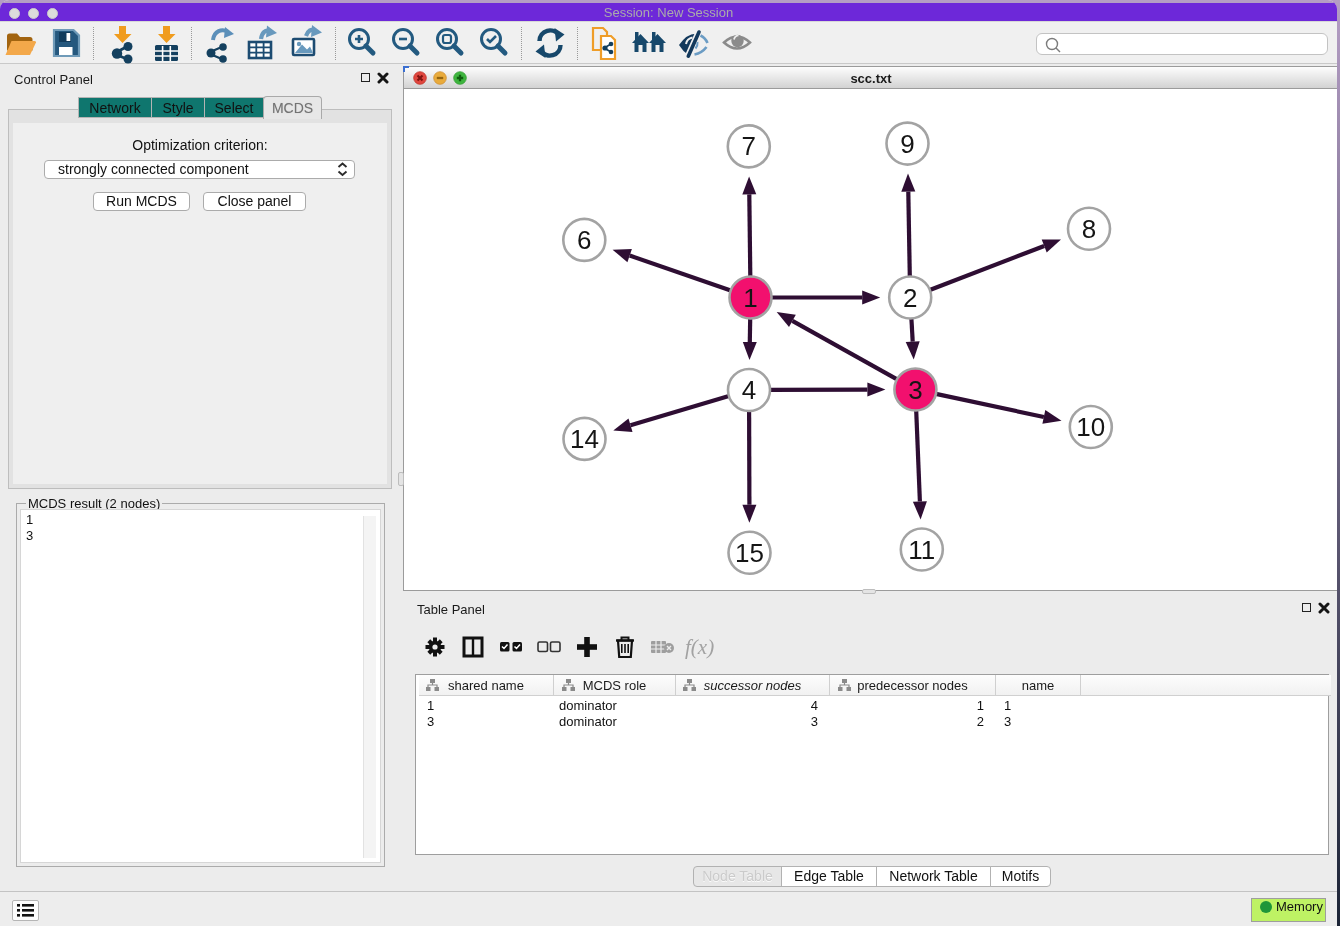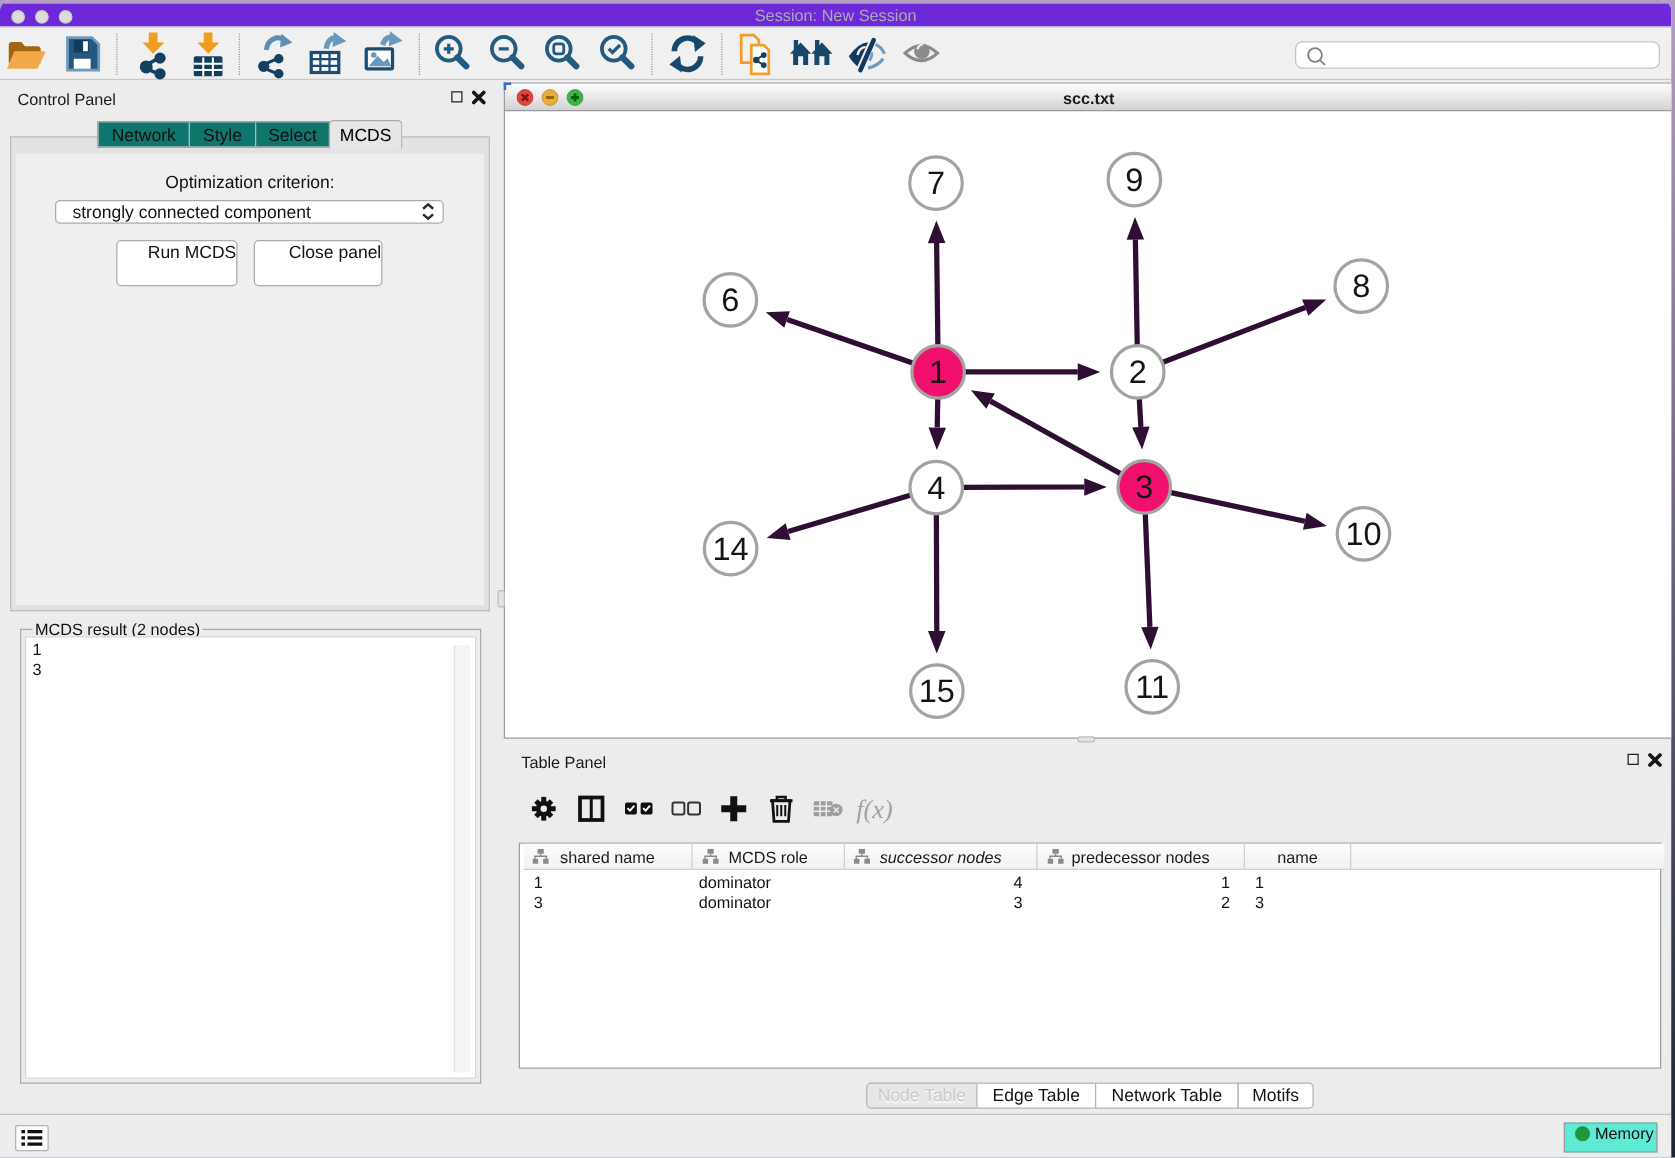--- a/index.html
+++ b/index.html
@@ -11,46 +11,46 @@
 .tl { position:absolute; top:6px; width:11px; height:11px; border-radius:50%; background:#dcdcdc; border:1px solid #c9c9c9; }
 #title-text { position:absolute; top:3px; width:100%; text-align:center; font-size:13px; color:#ababab; }
 #toolbar { position:absolute; left:0; top:22px; width:100%; height:42px; background:#f0f0f0; border-bottom:1px solid #c9c9c9; }
 .sep { position:absolute; top:5px; height:33px; width:1px; border-left:1px dotted #9a9a9a; }
 #search { position:absolute; left:1036px; top:11px; width:292px; height:22px; background:#fff; border:1px solid #c3c3c3; border-radius:6px; }
 
 #cp-head { position:absolute; left:0px; top:68px; width:400px; height:24px; }
 #cp-title { position:absolute; left:14px; top:4px; font-size:13px; color:#1a1a1a; }
 .float-sq { position:absolute; width:9px; height:9px; border:1.5px solid #222; background:transparent; }
 .tab { position:absolute; z-index:3; top:97px; height:21px; background:#0f766e; border:1px solid #b4b4b4; font-size:14px; color:#111; text-align:center; line-height:20px; }
-#tab-mcds { position:absolute; z-index:3; top:96px; left:263px; width:59px; height:23px; background:#e7e7e7; border:1px solid #a9a9a9; border-bottom:none; border-radius:4px 4px 0 0; font-size:14px; color:#000000; text-align:center; line-height:22px; text-shadow:0 0 1px #bbb; }
+#tab-mcds { position:absolute; z-index:3; top:96px; left:263px; width:59px; height:23px; background:#e7e7e7; border:1px solid #a9a9a9; border-bottom:none; border-radius:4px 4px 0 0; font-size:14px; color:#737373; text-align:center; line-height:22px; text-shadow:0 0 1px #bbb; }
 #cp-box { position:absolute; left:8px; top:109px; width:384px; height:380px; background:#e2e2e2; border:1px solid #bdbdbd; }
 #cp-inner { position:absolute; left:4px; top:13px; right:4px; bottom:4px; background:#efefef; }
 #opt-label { z-index:4; position:absolute; left:0; top:137px; width:400px; text-align:center; font-size:14px; color:#111; }
 #dropdown { z-index:4; position:absolute; left:44px; top:160px; width:311px; height:19px; background:#fff; border:1px solid #ababab; border-radius:4px; font-size:14px; color:#111; line-height:17px; padding-left:13px; }
-.btn { position:absolute; z-index:4; top:192px; height:37px; background:#fff; border:1px solid #ababab; border-radius:4px; font-size:14px; color:#111; text-align:right; line-height:17px; }
+.btn { position:absolute; z-index:4; top:192px; height:19px; background:#fff; border:1px solid #ababab; border-radius:4px; font-size:14px; color:#111; text-align:center; line-height:17px; }
 #mcds-group { position:absolute; left:16px; top:503px; width:369px; height:364px; border:1px solid #ababab; }
 #mcds-label { position:absolute; left:9px; top:-8px; background:#ececec; padding:0 2px; font-size:13px; color:#111; }
 #mcds-text { position:absolute; left:3px; top:5px; right:3px; bottom:3px; background:#fff; border:1px solid #d6d6d6; font-size:13px; color:#111; padding:2px 5px; line-height:16px; }
 #mcds-scroll { position:absolute; right:4px; top:6px; width:13px; bottom:4px; background:#f4f4f4; border-left:1px solid #e2e2e2; }
 
 #net-win { position:absolute; left:403px; top:66px; width:936px; height:525px; background:#fff; border:1px solid #9b9b9b; }
 #net-title { position:absolute; left:0; top:0; width:100%; height:22px; background:linear-gradient(#fdfdfd,#e6e6e6 55%,#d2d2d2); border-bottom:1px solid #9b9b9b; }
 #net-title-text { position:absolute; top:4px; width:100%; text-align:center; font-size:13px; font-weight:bold; color:#1a1a1a; }
 
 #tp-head { position:absolute; left:403px; top:598px; width:937px; height:24px; }
 #tp-toolbar { position:absolute; left:403px; top:622px; width:937px; height:50px; }
 #tbl { position:absolute; left:415px; top:674px; width:914px; height:181px; background:#fff; border:1px solid #9e9e9e; }
 #tbl-header { position:absolute; left:3px; top:0; width:100%; height:21px; background:linear-gradient(#fdfdfd,#f1f1f1); border-bottom:1px solid #d0d0d0; font-size:13px; color:#1a1a1a; }
 .th { position:absolute; top:0; height:21px; border-right:1px solid #d0d0d0; text-align:center; line-height:21px; }
 .td { position:absolute; font-size:13px; color:#111; height:16px; line-height:16px; }
 .tree-i { position:absolute; top:4px; }
 .bot-tab { position:absolute; top:866px; height:21px; background:#fff; border:1px solid #b2b2b2; font-size:14px; color:#111; text-align:center; line-height:19px; }
 
 #statusbar { position:absolute; left:0; top:891px; width:100%; height:35px; background:#ededed; border-top:1px solid #c3c3c3; }
-#mem-btn { position:absolute; right:11px; top:6px; width:75px; height:24px; background:#5eead4; border:1px solid #9e9e9e; font-size:13px; color:#111; }
+#mem-btn { position:absolute; right:11px; top:6px; width:75px; height:24px; background:#bef264; border:1px solid #9e9e9e; font-size:13px; color:#111; }
 #list-btn { position:absolute; left:12px; top:8px; width:27px; height:21px; background:#fcfcfc; border:1px solid #b5b5b5; border-radius:2px; }
 </style>
 </head>
 <body>
 <div id="win">
   <div id="purple-top"></div>
   <div id="titlebar">
     <div class="tl" style="left:9px;"></div>
     <div class="tl" style="left:28px;"></div>
     <div class="tl" style="left:47px;"></div>

